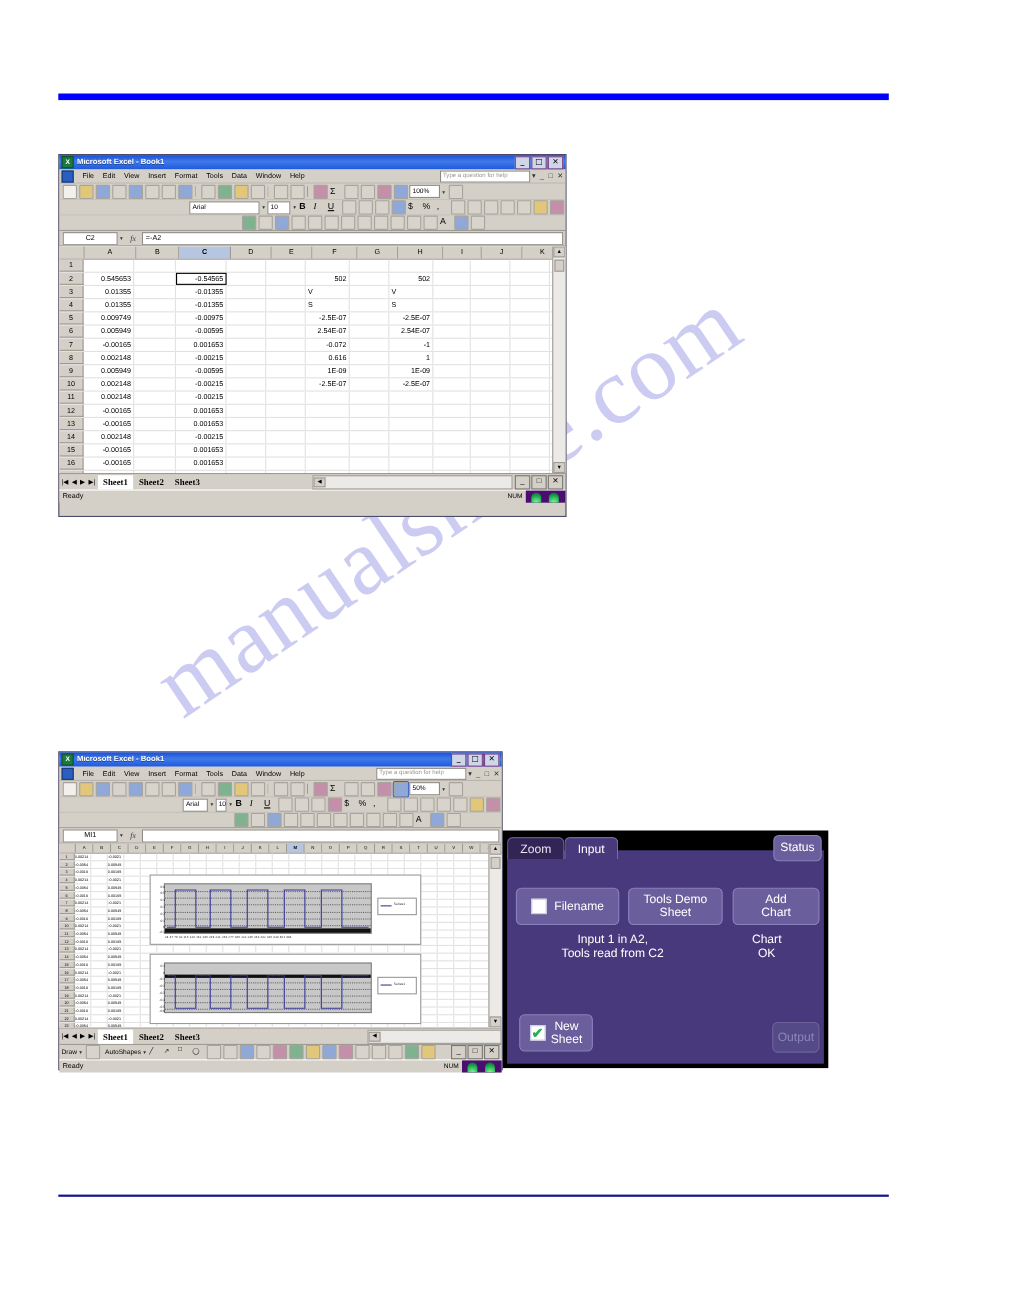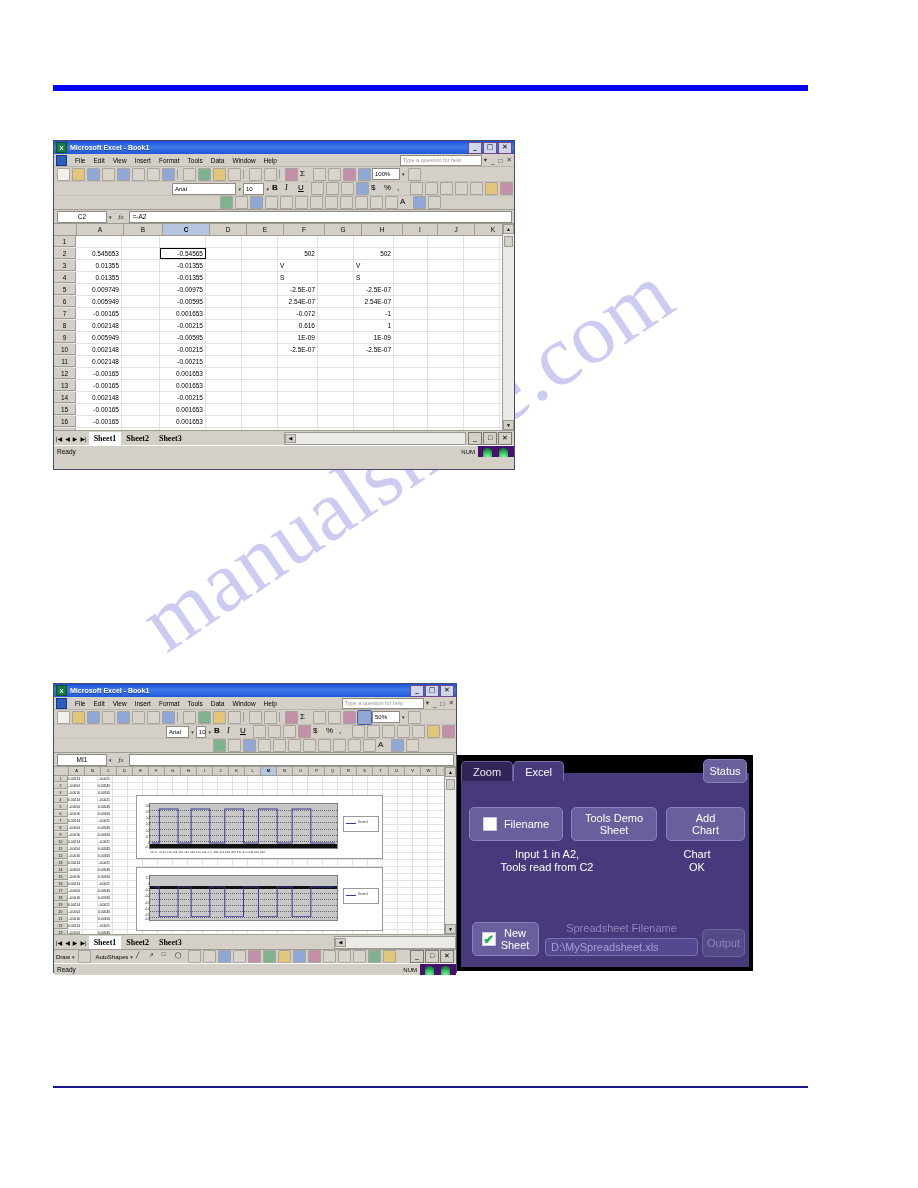--- a/index.html
+++ b/index.html
@@ -1487,59 +1487,55 @@
     </span>
   </div>
 </div>
 
 <div class="dlg" style="left:457px;top:755px;width:296px;height:216px;">
 
   <div class="dlg-inner"></div>
 
   <div class="dlg-tabs">
     <div class="dtab inactive">Zoom</div>
-    <div class="dtab active">Excel</div>
+    <div class="dtab active">Input</div>
   </div>
 
   <div class="dbtn dclose">Status</div>
 
   <div class="dbtn" style="position:absolute;left:12px;top:52px;width:94px;height:34px;gap:7px;">
     <span class="chk"></span>
     <span>Filename</span>
   </div>
 
   <div class="dbtn" style="position:absolute;left:114px;top:52px;width:86px;height:34px;flex-direction:column;">
     <span>Tools Demo</span>
     <span>Sheet</span>
   </div>
 
   <div class="dbtn" style="position:absolute;left:209px;top:52px;width:79px;height:34px;flex-direction:column;">
     <span>Add</span>
     <span>Chart</span>
   </div>
 
-  <div style="position:absolute;left:10px;top:93px;width:160px;">
+  <div style="position:absolute;left:20px;top:93px;width:160px;">
     <div class="dlbl">Input 1 in A2,</div>
     <div class="dlbl">Tools read from C2</div>
   </div>
 
   <div style="position:absolute;left:192px;top:93px;width:96px;">
     <div class="dlbl">Chart</div>
     <div class="dlbl">OK</div>
   </div>
 
   <div class="dbtn" style="position:absolute;left:15px;top:167px;width:67px;height:34px;gap:5px;">
     <span class="chk">
       <span class="tick">✔</span>
     </span>
     <span style="display:flex;flex-direction:column;">
       <span>New</span>
       <span>Sheet</span>
     </span>
   </div>
 
-  <div style="position:absolute;left:88px;top:167px;width:153px;">
-    <div class="dlbl dim2">Spreadsheet Filename</div>
-    <div class="dfield" style="margin-top:3px;height:18px;">D:\MySpreadsheet.xls</div>
-  </div>
 
   <div class="dbtn dim" style="position:absolute;left:245px;top:174px;width:43px;height:28px;">Output</div>
 </div>
 
 </body></html>

